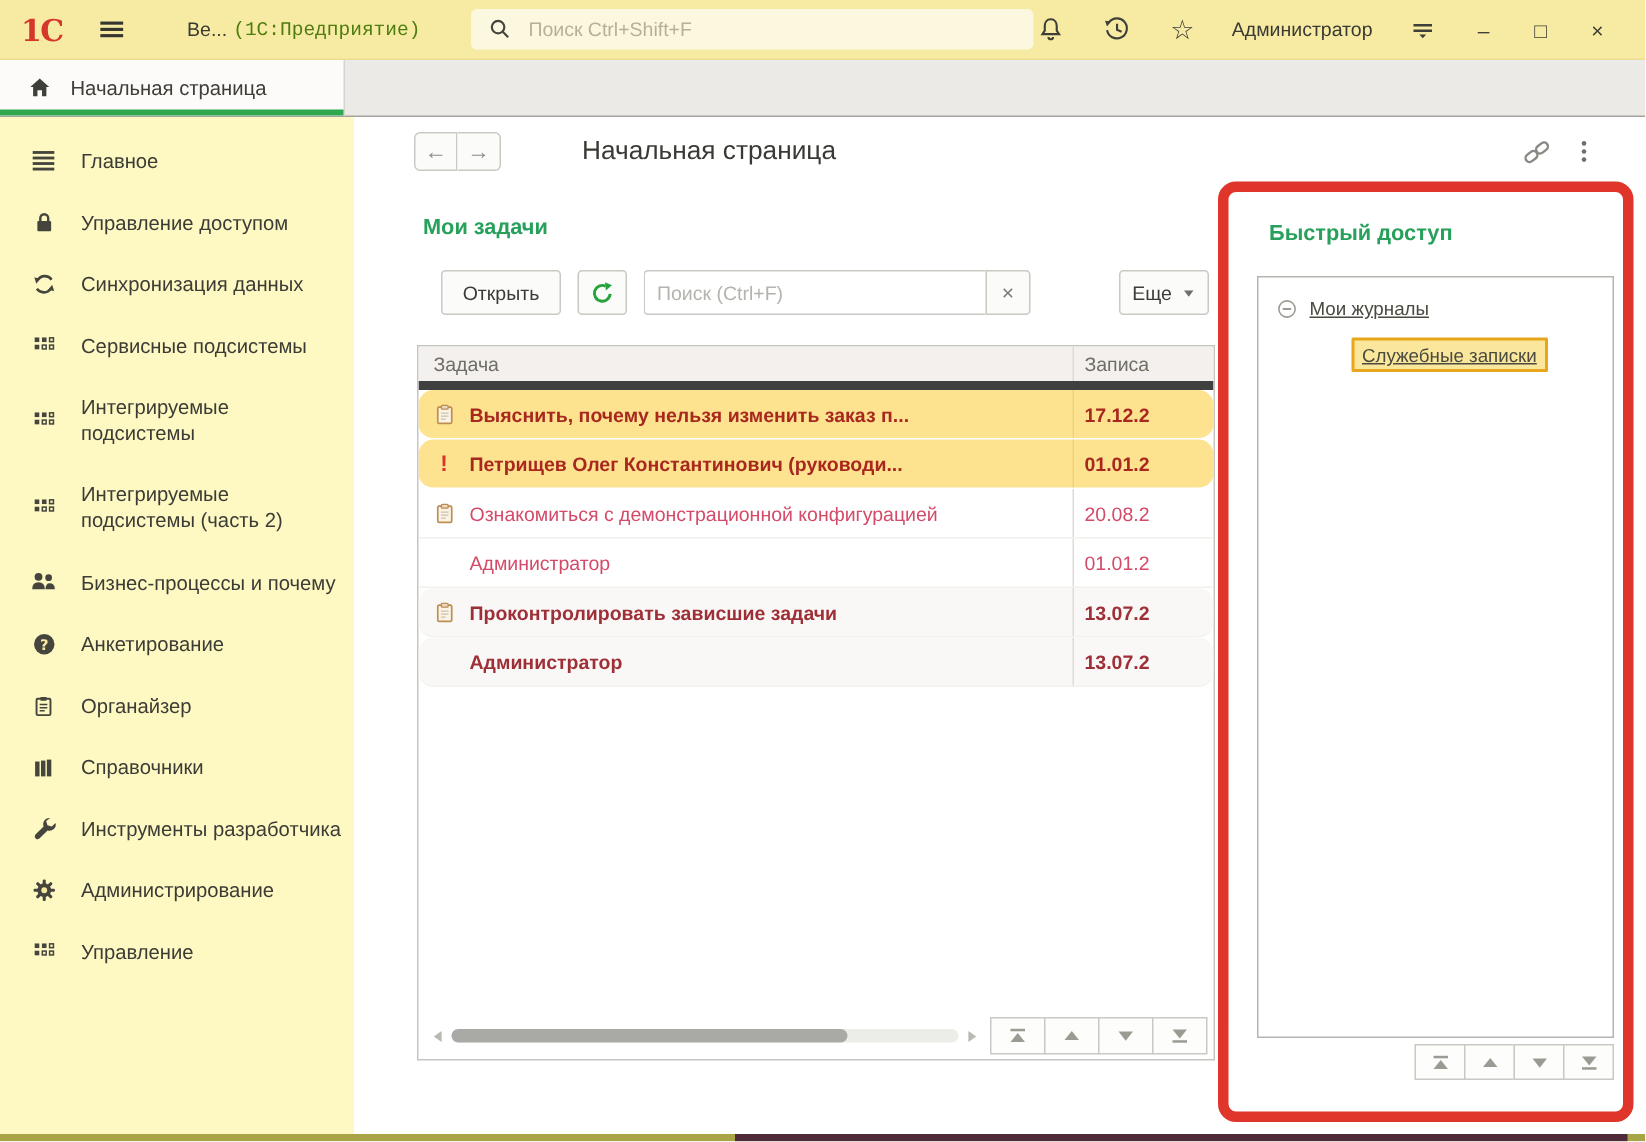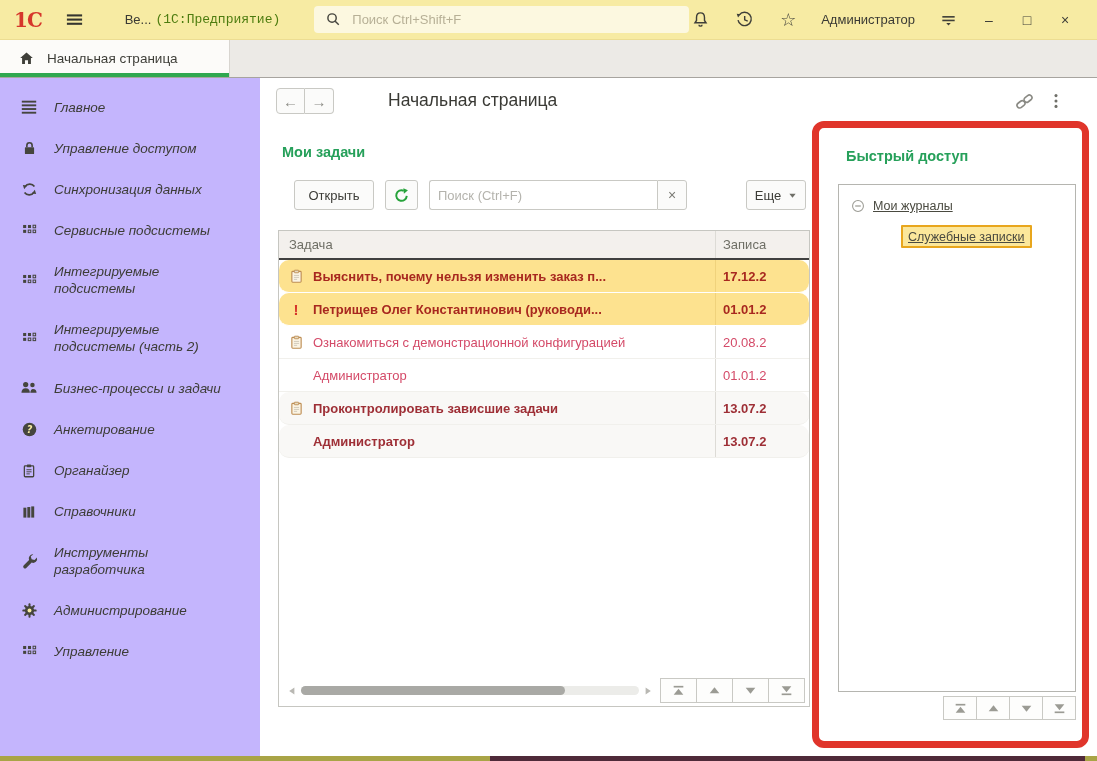--- a/index.html
+++ b/index.html
@@ -26,22 +26,22 @@
 
   
   .tabbar{position:absolute;left:0;top:40px;right:0;height:38px;background:#eceae6;
     border-bottom:1px solid #a7a49f;box-sizing:border-box;}
   .tab{position:relative;width:230px;height:100%;background:#fcfbf9;display:flex;align-items:center;
     gap:10px;padding-left:15px;box-sizing:border-box;border-right:1px solid #d8d5d0;cursor:pointer;}
   .tab-label{color:#3e3e38;font-size:13.5px;}
   .tab-underline{position:absolute;left:0;right:0;bottom:0;height:4px;background:#2fa850;}
 
   
-  .sidebar{position:absolute;left:0;top:78px;width:260px;bottom:5px;background:#c4b5fd;
-    padding-top:8px;box-sizing:border-box;overflow:hidden;font-style:italic;}
+  .sidebar{position:absolute;left:0;top:78px;width:236px;bottom:5px;background:#fef9c3;
+    padding-top:8px;box-sizing:border-box;overflow:hidden;}
   .sb-item{display:flex;align-items:center;gap:15px;padding:12px 8px 12px 19px;cursor:pointer;}
   .sb-icon{flex:0 0 20px;display:flex;align-items:center;justify-content:center;}
   .sb-label{font-size:13.5px;color:#3c3c36;line-height:1.26;max-width:185px;}
 
   
   .content{position:absolute;left:260px;top:78px;right:0;bottom:5px;background:#fff;}
 
   .nav-btns{position:absolute;left:16px;top:10px;display:flex;}
   .nav-btn{width:29px;height:26px;background:#fbfbfa;border:1px solid #c9c9c4;display:flex;
     align-items:center;justify-content:center;cursor:pointer;box-sizing:border-box;}
@@ -61,21 +61,21 @@
   .btn-open{width:80px;margin-left:16px;}
   .btn-refresh{width:33px;margin-left:11px;}
   .search-wrap{display:flex;margin-left:11px;height:30px;box-sizing:border-box;}
   .search-input{width:228px;height:30px;border:1px solid #c9c9c4;border-right:none;border-radius:3px 0 0 3px;
     padding:0 8px;font:inherit;color:#3c3c37;outline:none;box-sizing:border-box;}
   .search-input::placeholder{color:#b4b3ad;}
   .btn-clear{width:30px;border-radius:0 3px 3px 0;color:#7a7a74;font-size:14px;}
   .btn-more{width:60px;margin-left:auto;margin-right:4px;gap:7px;}
 
   .task-table{position:relative;height:477px;border:1px solid #c6c6c1;box-sizing:border-box;overflow:hidden;}
-  .t-header{height:29px;display:flex;background:#f3f0ed;border-bottom:2px solid #404040;color:#6e6e65;box-sizing:border-box;}
+  .t-header{height:29px;display:flex;background:#f3f0ed;border-bottom:6px solid #404040;color:#6e6e65;box-sizing:border-box;}
   .t-header .cell-task{flex:1;display:flex;align-items:center;padding-left:10px;}
   .cell-date{flex:none;width:94px;display:flex;align-items:center;padding-left:7px;
     border-left:1px solid #dddbd6;box-sizing:border-box;overflow:hidden;white-space:nowrap;align-self:stretch;}
   .task-row{display:flex;height:33px;border-bottom:1px solid #f1f0ec;cursor:pointer;box-sizing:border-box;}
   .task-row .cell-task{flex:1;display:flex;align-items:center;gap:8px;padding-left:8px;overflow:hidden;white-space:nowrap;}
   .row-icon{flex:0 0 18px;display:flex;align-items:center;justify-content:center;}
   .task-row.selected{background:#fde28f;color:#a8281f;border-bottom:1px solid #fff;}
   .task-row.selected .cell-date{border-left-color:#f0d27c;}
   .task-row.pink{color:#d44a68;text-align:center;}
   .task-row.maroon{color:#9e2f36;background:#f9f8f6;}
@@ -271,21 +271,21 @@
       </div>
       <div class="sb-item">
         <span class="sb-icon">
           <svg viewBox="0 0 20 20" width="18" height="18" fill="#45453e">
             <circle cx="6.3" cy="6.2" r="2.9"></circle>
             <path d="M1.6,15.4 q0,-5.2 4.7,-5.2 q4.7,0 4.7,5.2 z"></path>
             <circle cx="13.8" cy="6.8" r="2.5"></circle>
             <path d="M11.4,15.4 q0.4,-4.4 3,-4.4 q4,0 4,4.4 z"></path>
           </svg>
         </span>
-        <span class="sb-label">Бизнес-процессы и задачи</span>
+        <span class="sb-label">Бизнес-процессы и почему</span>
       </div>
       <div class="sb-item">
         <span class="sb-icon">
           <svg viewBox="0 0 20 20" width="17" height="17">
             <circle cx="10" cy="10" r="8" fill="#45453e"></circle>
             <text x="10" y="14.2" text-anchor="middle" font-size="11.5" font-weight="bold" fill="#f7eba3" font-family="DejaVu Sans, sans-serif">?</text>
           </svg>
         </span>
         <span class="sb-label">Анкетирование</span>
       </div>

